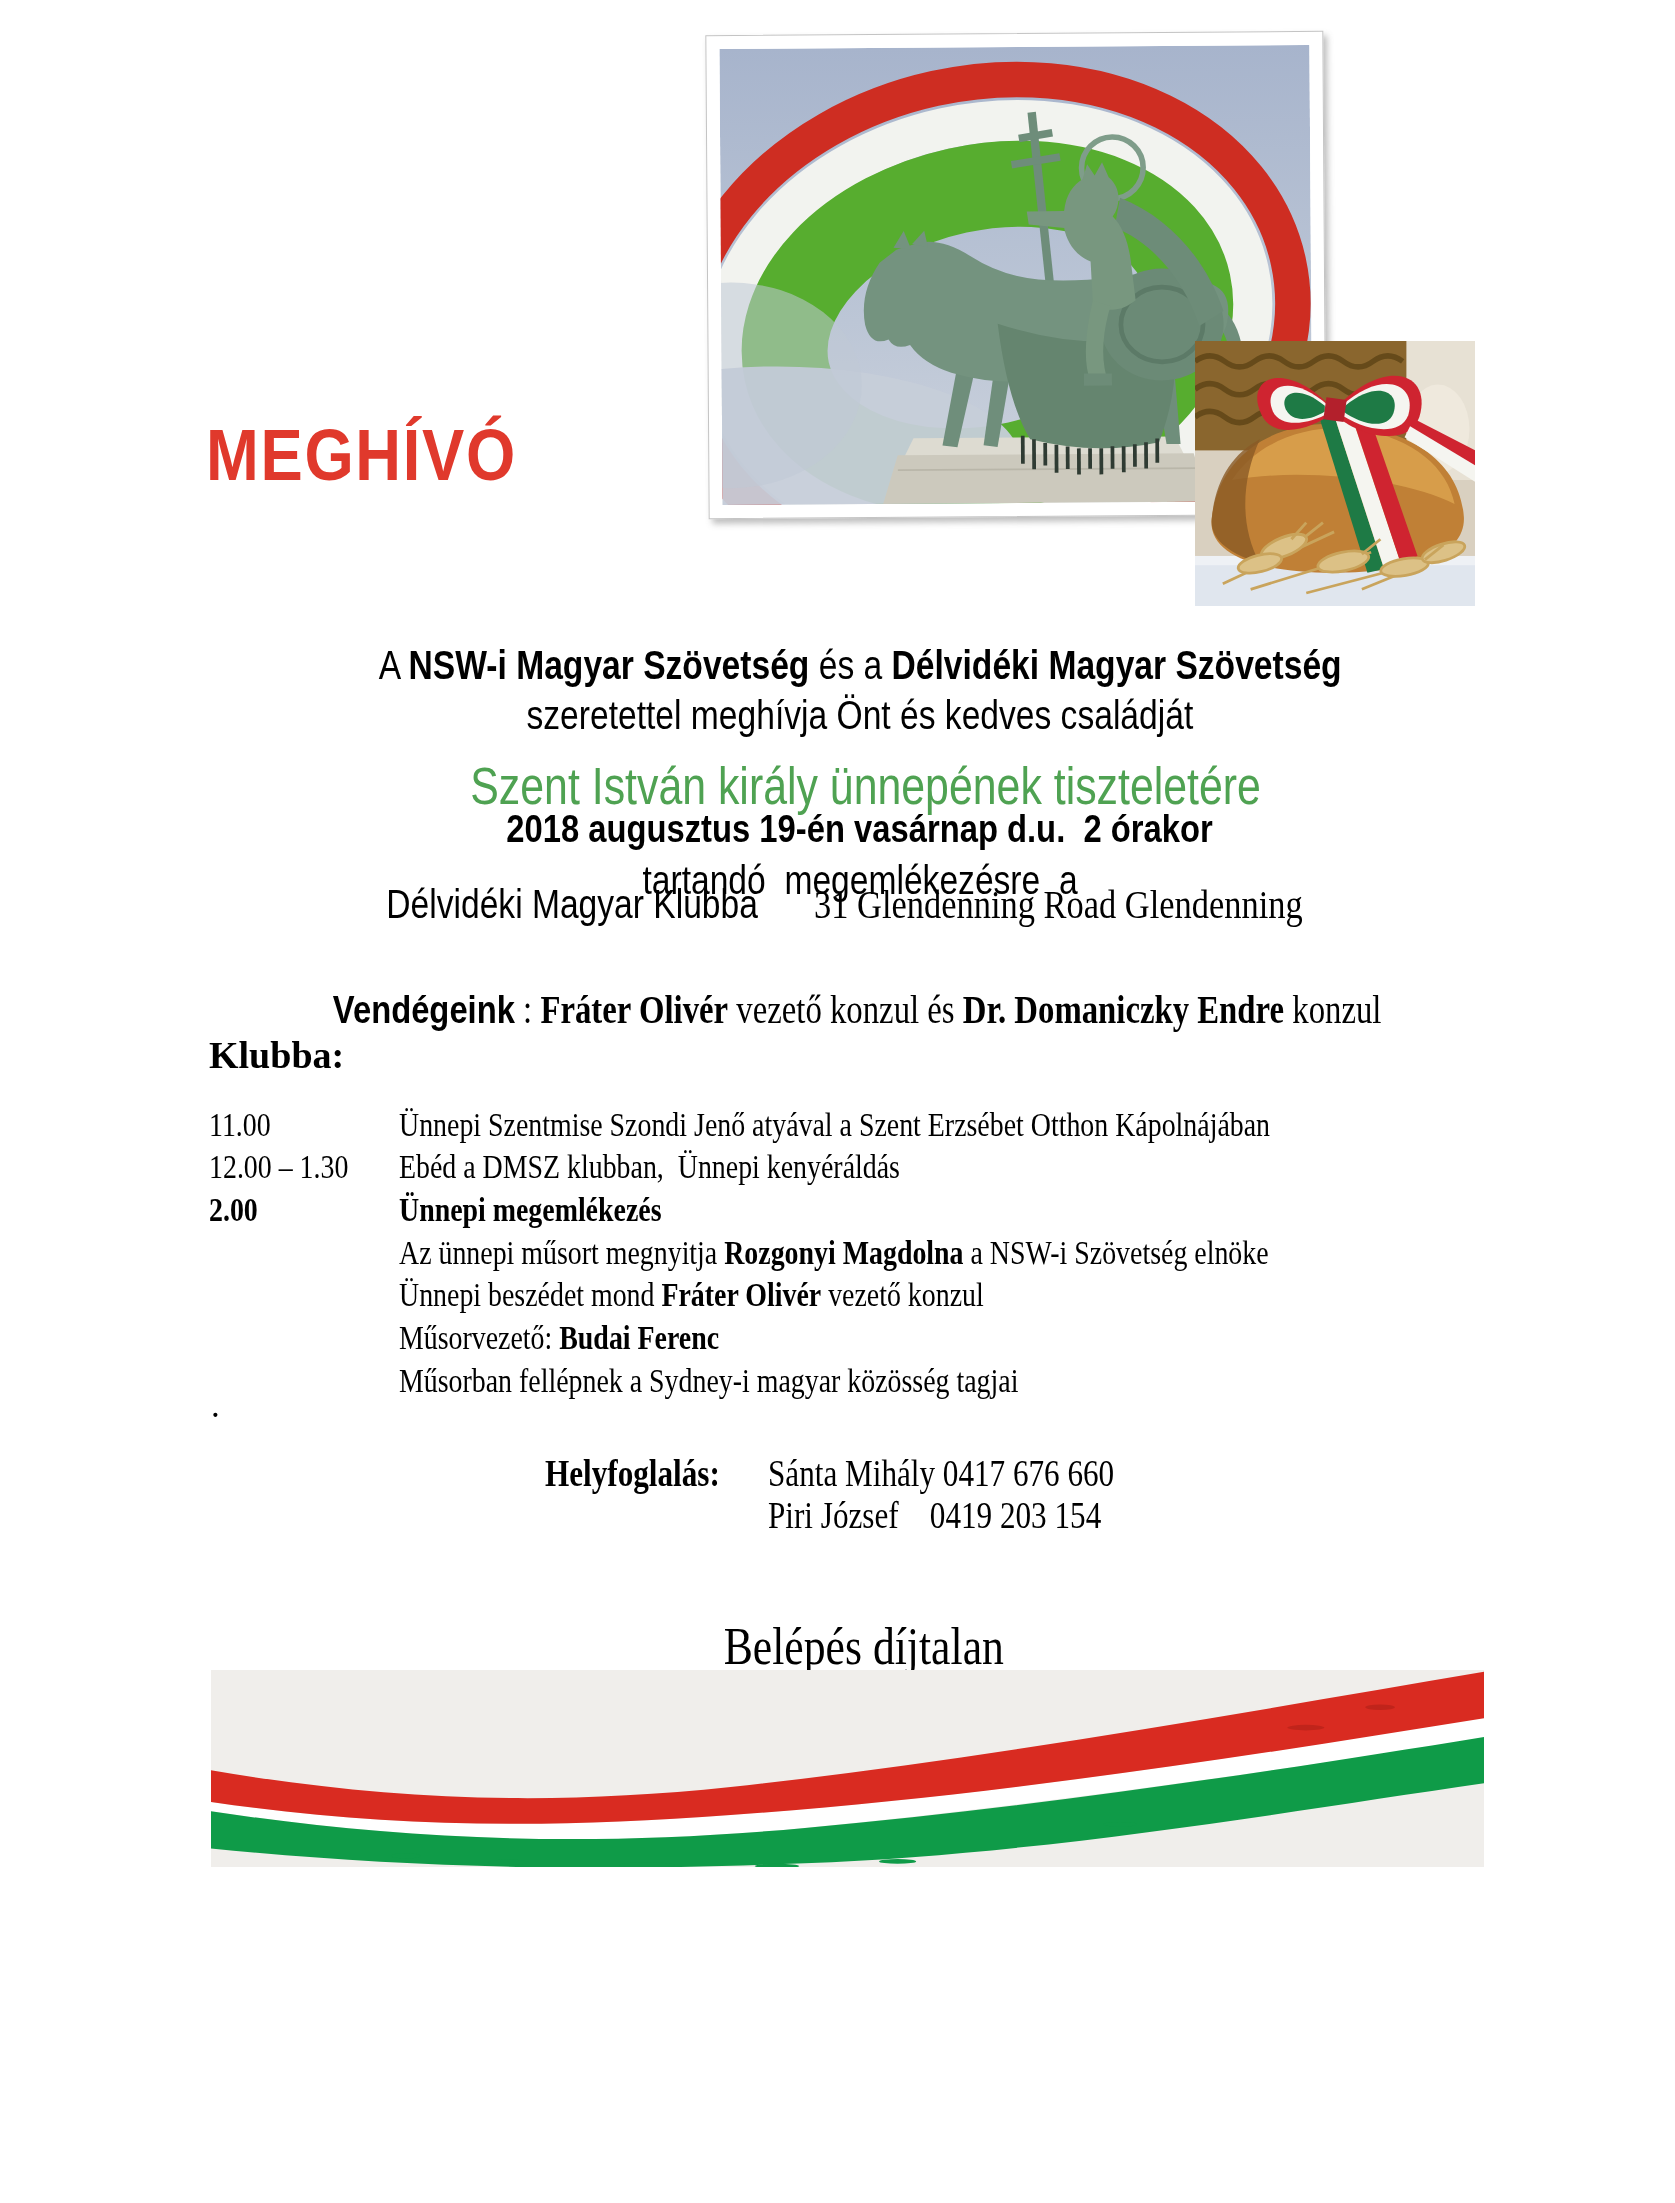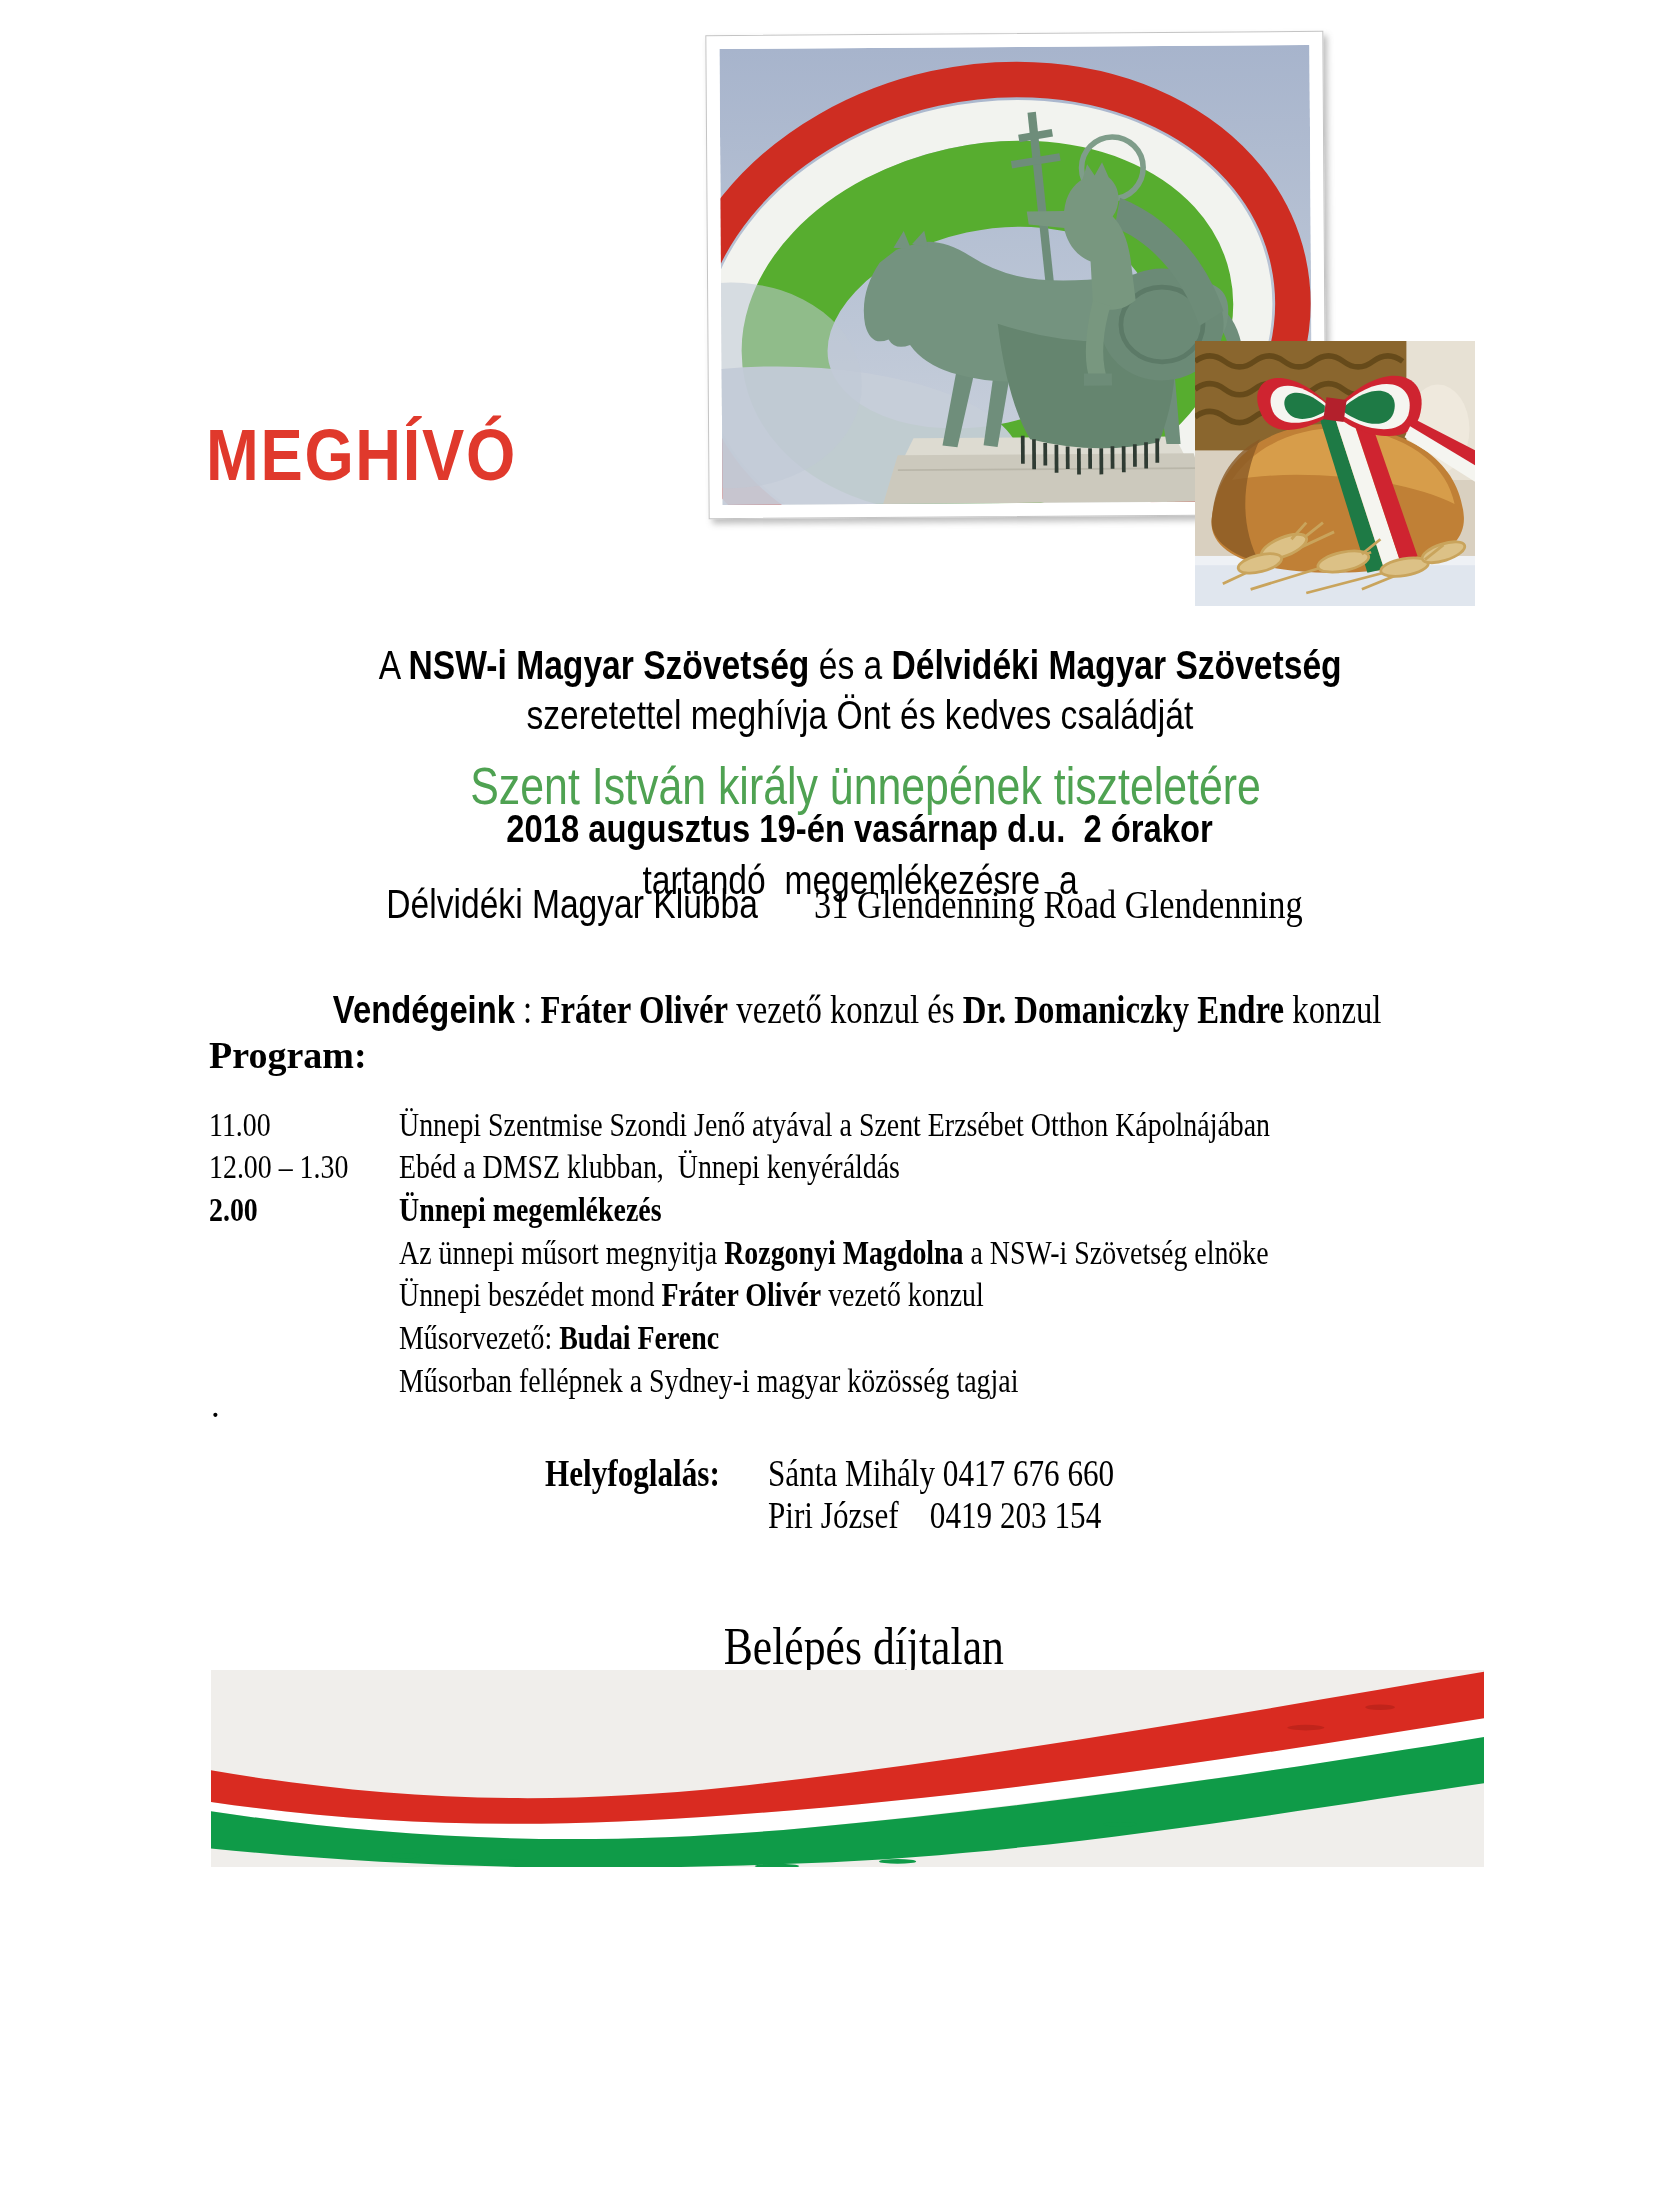--- a/index.html
+++ b/index.html
@@ -199,21 +199,21 @@
     <span class="cond">tartandó  megemlékezésre  a</span>
   </div>
   <div class="cline" style="top:863px">
     <span class="cond"><span class="sans l-venue-name">Délvidéki Magyar Klubba</span><span class="sans l-venue-name">      </span><span class="serif l-venue-addr">31 Glendenning Road Glendenning</span></span>
   </div>
 
   <div class="cline l-guests serif" style="top:942px">
     <span class="cond"><span class="sans b">Vendégeink</span><span> : </span><span class="b">Fráter Olivér</span><span> vezető konzul és </span><span class="b">Dr. Domaniczky Endre</span><span> konzul</span></span>
   </div>
 
-  <div class="abs prog-head">Program:</div>
+  <div class="abs prog-head">Klubba:</div>
 
   <div class="abs prow" style="top:1106px">
     <span class="ptime"><span class="condL">11.00</span></span>
     <span class="pdesc"><span class="condL">Ünnepi Szentmise Szondi Jenő atyával a Szent Erzsébet Otthon Kápolnájában</span></span>
   </div>
   <div class="abs prow" style="top:1148px">
     <span class="ptime"><span class="condL">12.00 – 1.30</span></span>
     <span class="pdesc"><span class="condL">Ebéd a DMSZ klubban,  Ünnepi kenyéráldás</span></span>
   </div>
   <div class="abs prow" style="top:1191px">

